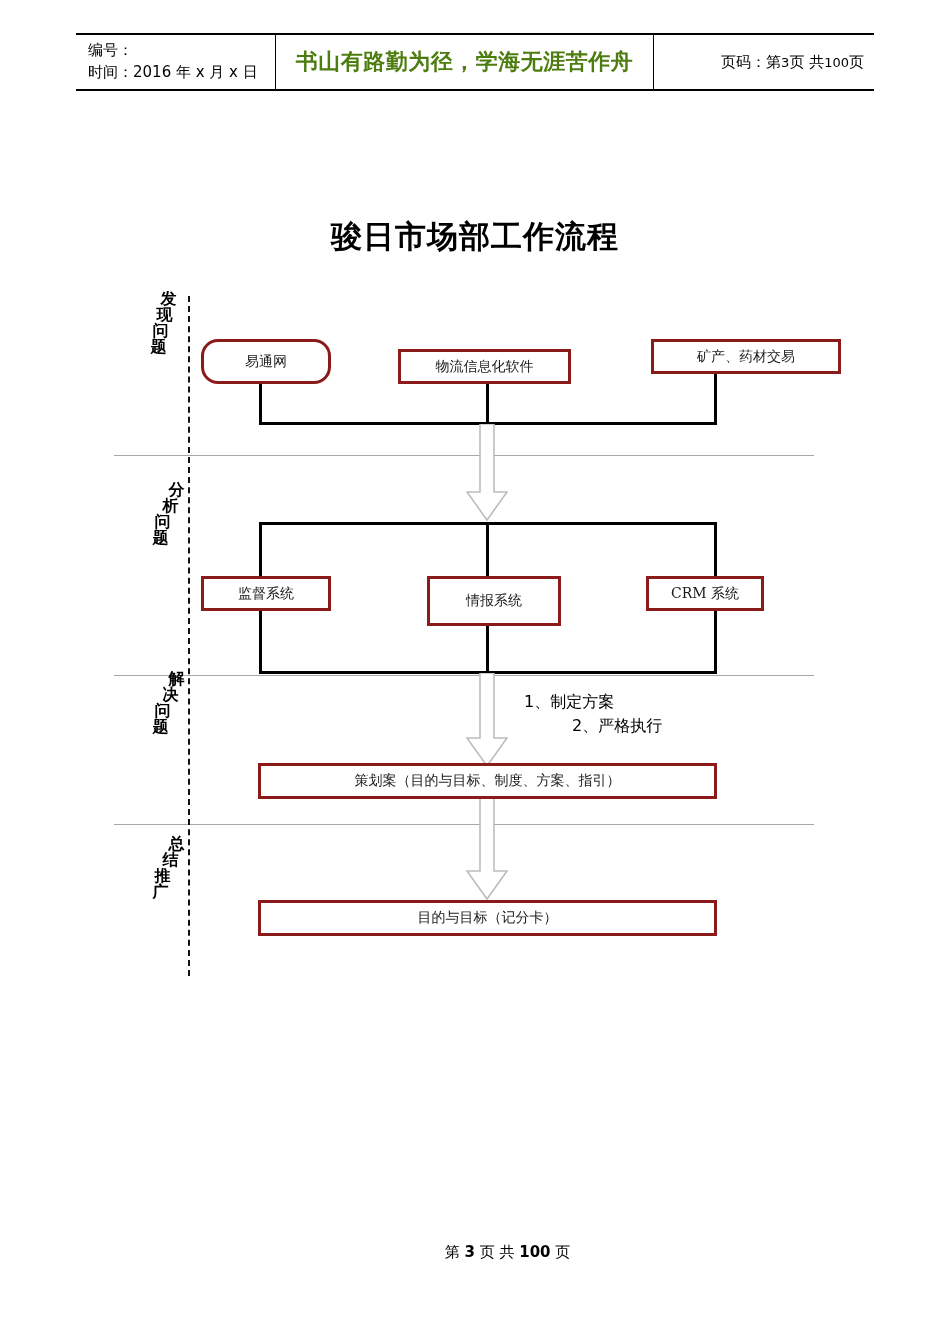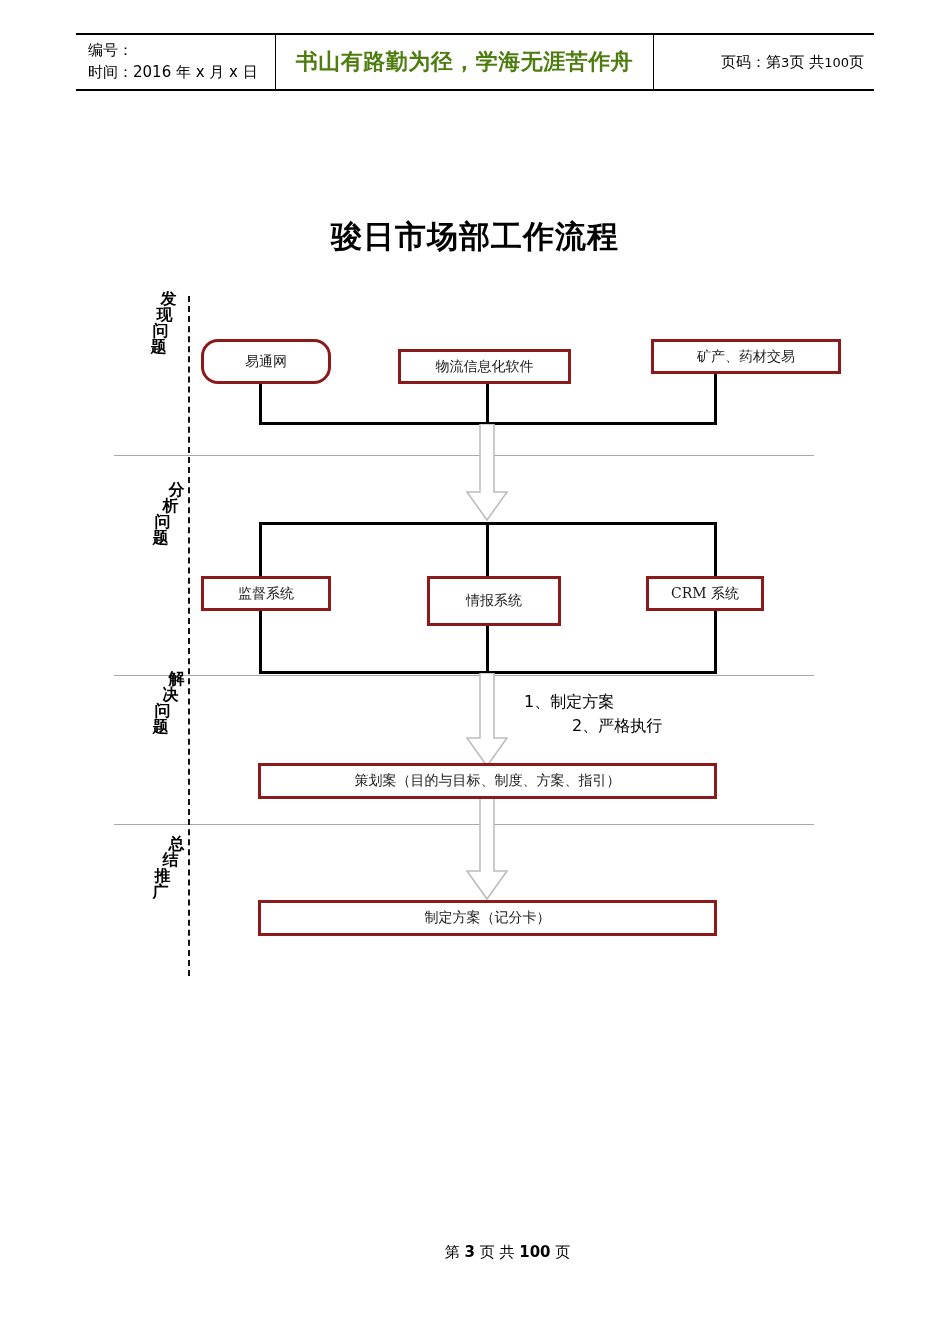--- a/index.html
+++ b/index.html
@@ -268,21 +268,21 @@
   </div>
   <div class="annot" style="left:524px; top:690px;">1、制定方案</div>
   <div class="annot" style="left:524px; top:714px;margin-left:48px;">2、严格执行</div>
 
   <div class="fbox" style="left:258px; top:763px; width:459px; height:36px;">策划案（目的与目标、制度、方案、指引）</div>
 
   <svg class="arrow" style="left:466px; top:798px;" width="42" height="103" viewBox="0 0 42 103">
     <polygon points="14,0 28,0 28,73 41,73 21,101 1,73 14,73" fill="#ffffff" stroke="#bdbdbd" stroke-width="1.6"></polygon>
   </svg>
 
-  <div class="fbox" style="left:258px; top:900px; width:459px; height:36px;">制定方案（记分卡）</div>
+  <div class="fbox" style="left:258px; top:900px; width:459px; height:36px;">目的与目标（记分卡）</div>
 
 </div>
 
 <div class="footer">
   <span>第</span>
   <span class="fnum">3</span>
   <span>页</span>
   <span>共</span>
   <span class="fnum">100</span>
   <span>页</span>

